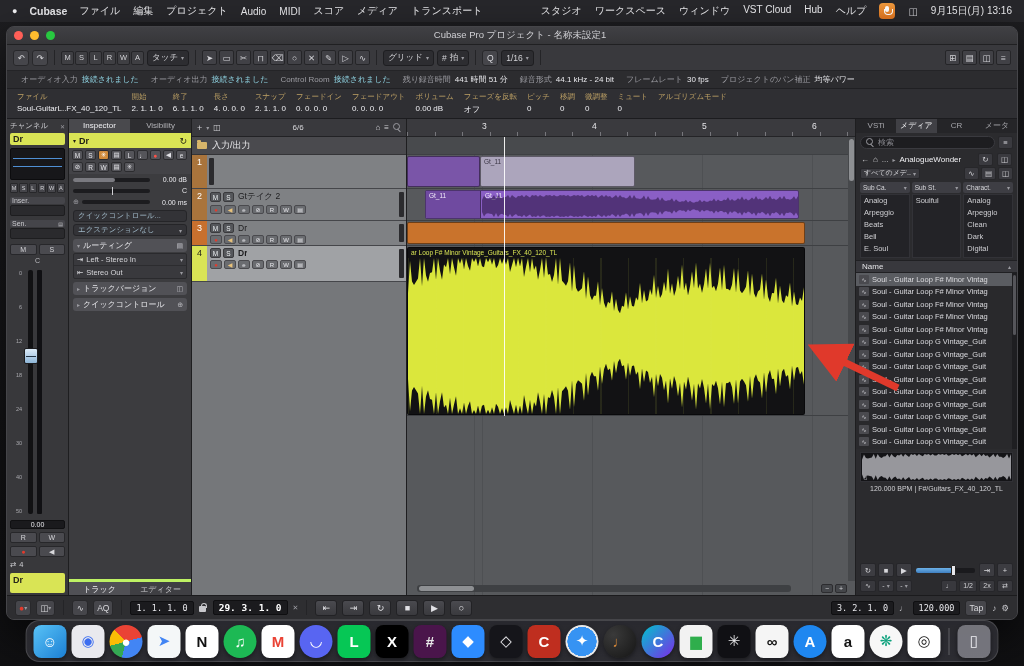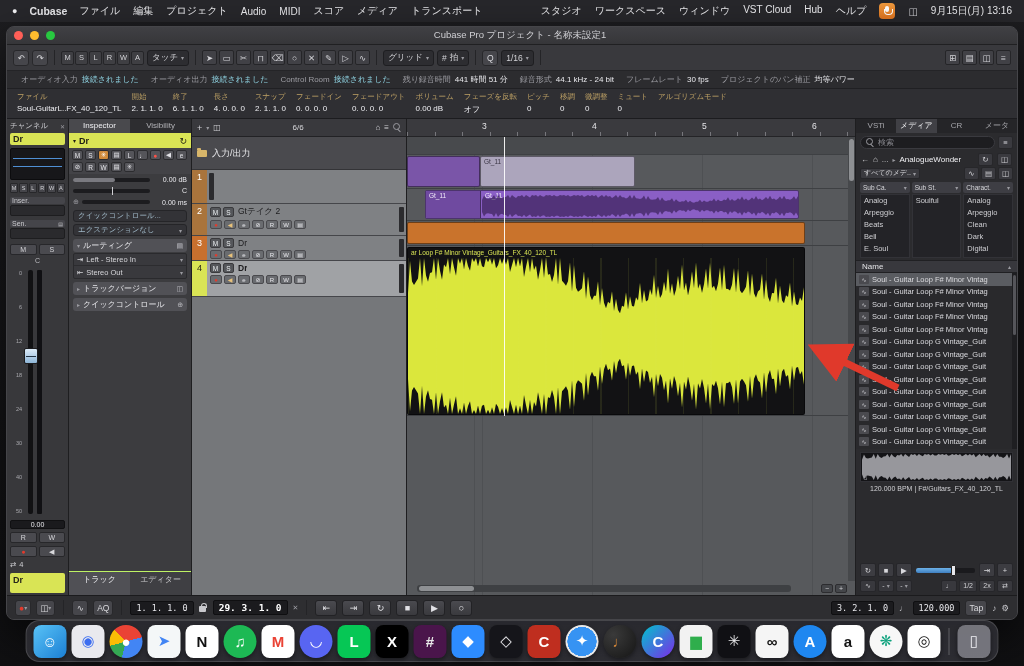--- a/index.html
+++ b/index.html
@@ -91,29 +91,29 @@
   .sl-fill{position:absolute;left:0;top:0;bottom:0;width:55%;background:#7a7a80;border-radius:2px}
   .sl-center{position:absolute;left:50%;top:-2px;width:1px;height:8px;background:#cfcfd3}
   .sl-val{width:34px;text-align:right;color:#e8e8ec}
   .insp-pill{margin:2px 4px 0;background: #333337;border:1px solid #252528;border-radius:3px;height:12px;display:flex;align-items:center;gap:3px;padding:0 4px;font-size:7.5px;color:#9fb7c6;white-space:nowrap;overflow:hidden}
   .insp-section{margin:3px 4px 0;background:#515156;border-radius:3px;height:13px;display:flex;align-items:center;gap:3px;padding:0 4px;font-size:8px;color:#e6e6ea;white-space:nowrap}
   .insp-section .sp{margin-left:auto;color:#b8b8bd;font-size:7px}
   .insp-route{margin:1px 4px 0;background:#39393d;border:1px solid #2a2a2d;border-radius:2px}
   .route-row{height:12px;display:flex;align-items:center;gap:3px;padding:0 3px;font-size:7.5px;color:#d4d4d8;border-bottom:1px solid #2c2c2f;white-space:nowrap;overflow:hidden}
   .route-row:last-child{border-bottom:none}
   .insp-fill{flex:1}
-  .insp-bottom{height:24px;display:flex;border-top:1px solid #bef264;flex:none}
+  .insp-bottom{height:16px;display:flex;border-top:3px solid #bef264;flex:none}
   .ibtab{flex:1;font-size:8px;text-align:center;line-height:16px;background:#3f3f43;color:#c9c9cd}
   .ibtab.active{background:#505055;color:#f0f0f3}
 
   
   .tracklist{width:215px;background:#75777a;border-right:1px solid #1e1e20;display:flex;flex-direction:column;flex:none}
   .tl-header{height:18px;background:#39393d;border-bottom:1px solid #222225;display:flex;align-items:center;gap:4px;padding:0 5px;color:#cfcfd3;font-size:9px;flex:none}
   .tl-counter{margin:0 auto;font-size:8px;color:#d8d8dc}
-  .tl-folder{height:33px;background:#4a4a4e;border-bottom:1px solid #343437;display:flex;align-items:center;gap:5px;padding:0 5px;color:#eaeaed;font-size:9px;flex:none}
+  .tl-folder{height:18px;background:#4a4a4e;border-bottom:1px solid #343437;display:flex;align-items:center;gap:5px;padding:0 5px;color:#eaeaed;font-size:9px;flex:none}
   .folder-ic{width:10px;height:7px;background:#d8b66a;border-radius:1px;position:relative;display:inline-block}
   .folder-ic::before{content:"";position:absolute;top:-2px;left:0;width:4px;height:2px;background:#d8b66a;border-radius:1px 1px 0 0}
   .track-row{position:relative;border-bottom:1px solid #45464a;background:#7f8184;display:flex;flex:none;overflow:hidden}
   .track-row.selected{background:#a0a2a5}
   .tnum{width:15px;display:flex;justify-content:center;color:#fff;font-size:9px;padding-top:2px;flex:none}
   .trow-main{flex:1;padding:2px 3px;min-width:0}
   .trow-line1{display:flex;gap:2px;align-items:center}
   .ms{width:11px;height:10px;background:#55575b;border:1px solid #3a3a3d;color:#eceff1;font-size:6.5px;border-radius:2px;text-align:center;line-height:9px;flex:none}
   .tname{font-size:8.5px;color:#1d1d1f;margin-left:2px;white-space:nowrap;overflow:hidden}
   .track-row.selected .tname{font-weight:bold}

